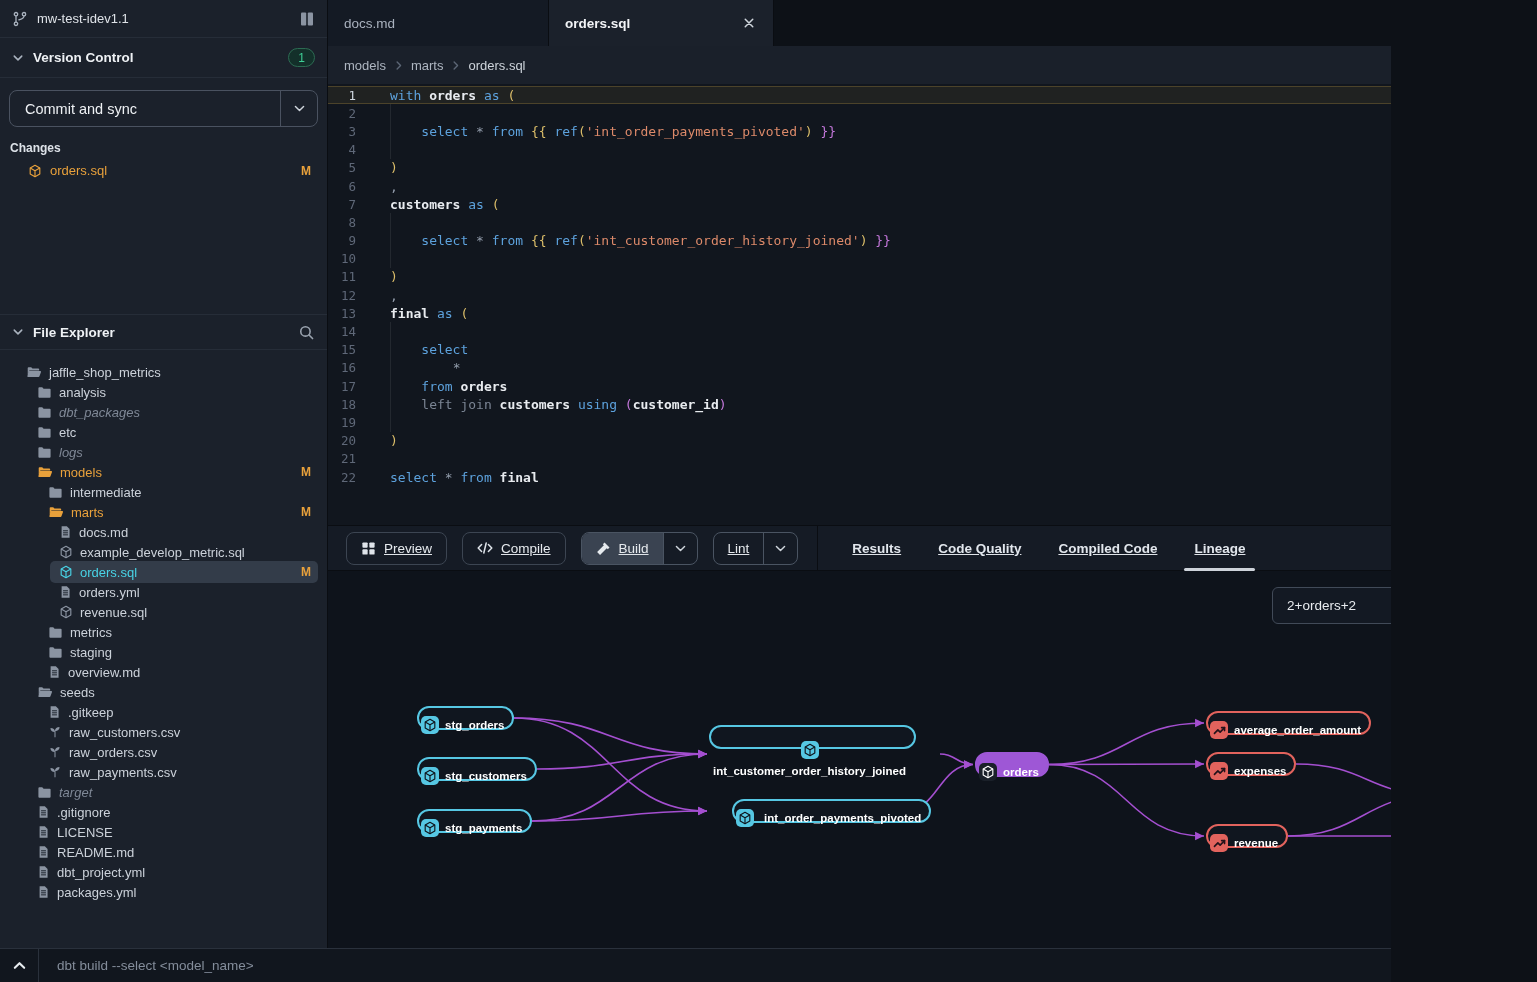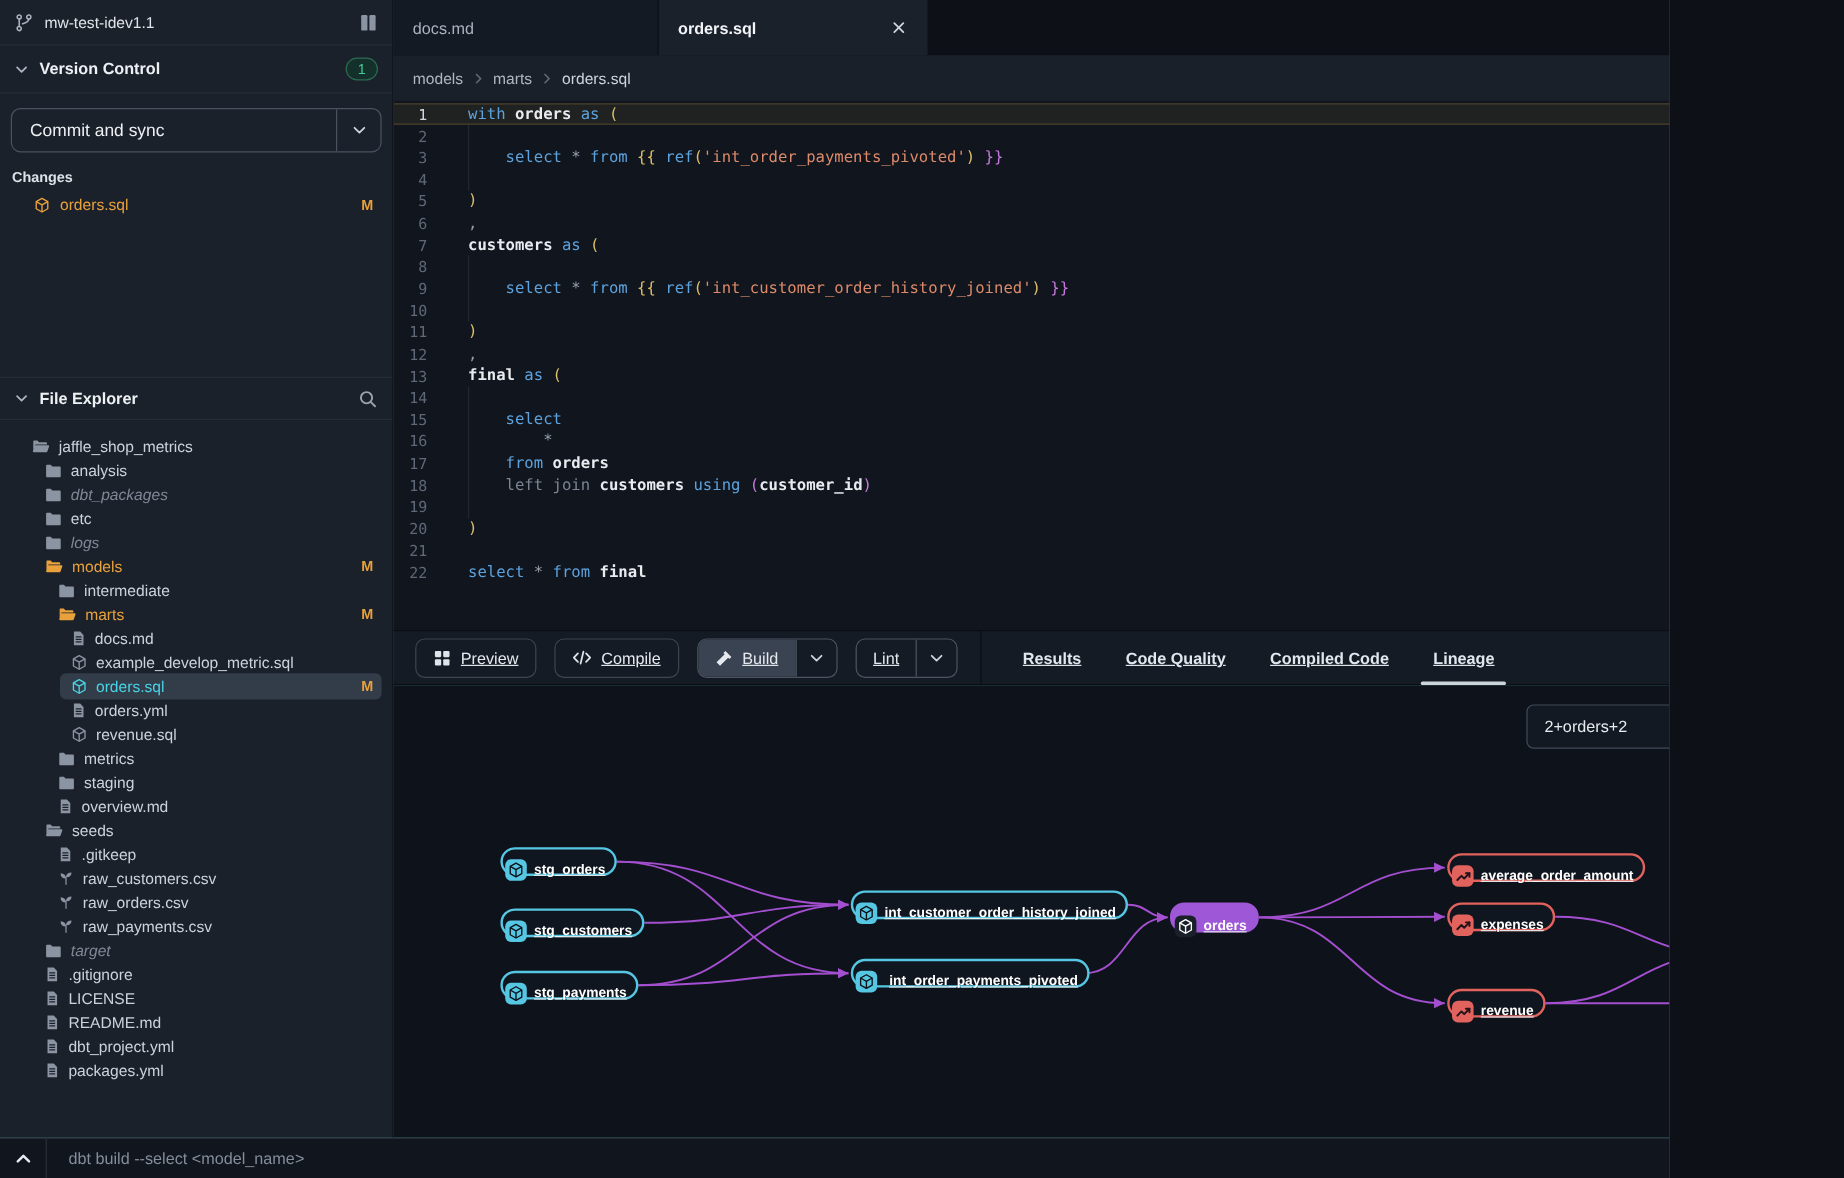--- a/index.html
+++ b/index.html
@@ -1,17 +1,17 @@
 <!DOCTYPE html>
 <html><head>
 <meta charset="utf-8">
 <style>
   * { margin:0; padding:0; box-sizing:border-box; }
   html,body { background:#0d1117; }
-  .app { position:relative; width:1391px; height:982px; overflow:hidden; background:#5eead4;
+  .app { position:relative; width:1391px; height:982px; overflow:hidden; background:#c2410c;
          font-family:"Liberation Sans", sans-serif; color:#dfe3e8; }
 
   
   .sidebar { position:absolute; left:0; top:0; width:328px; height:948px; background:#1b212b; border-right:1px solid #0a0d12; }
   .sb-header { height:38px; display:flex; align-items:center; padding:0 12px; border-bottom:1px solid #262d38; }
   .sb-header .branch-name { margin-left:9px; font-size:13px; color:#dfe3e8; }
   .icon { display:inline-flex; align-items:center; justify-content:center; }
   .icon svg { display:block; }
   .sb-header .right-ic { margin-left:auto; color:#8b94a2; }
 
@@ -87,21 +87,21 @@
 
   
   .lineage { position:absolute; left:328px; top:571px; width:1209px; height:377px; background:#0e131b; overflow:hidden; }
   .lin-input { position:absolute; left:944px; top:16px; width:192px; height:37px; background:#131923; border:1px solid #414a58;
                border-radius:6px; color:#e8ebef; font-size:13.5px; padding:0 14px; font-family:"Liberation Sans", sans-serif; outline:none; }
   .lin-btn { position:absolute; left:1139px; top:16px; width:112px; height:37px; background:#2e3642; border:1px solid #4a5462;
              border-radius:6px; color:#ffffff; font-weight:bold; font-size:13.5px; display:flex; align-items:center; justify-content:center;
              cursor:pointer; white-space:nowrap; overflow:hidden; }
   .edges { position:absolute; inset:0; }
   .lnode { position:absolute; height:24px; display:flex; align-items:center; gap:6px; padding:14px 8px 0 2px; border-radius:12px;
-           background:#10161f; border:2px solid #56c7e3; cursor:pointer; white-space:nowrap;text-decoration:underline; }
+           background:#10161f; border:2px solid #56c7e3; cursor:pointer; white-space:nowrap; }
   .lnode .nlabel { color:#fff; font-size:11.5px; font-weight:bold; }
   .lnode .ibox { width:18px; height:18px; border-radius:5px; display:flex; align-items:center; justify-content:center; flex:none; }
   .lnode.model .ibox { background:#56c7e3; color:#0e131b; }
   .lnode.metric { border-color:#e2635d; }
   .lnode.metric .ibox { background:#e2635d; color:#23121a; }
   .lnode.selectedm { background:#9e57d6; border-color:#9e57d6; }
   .lnode.selectedm .ibox { background:#1a2029; color:#ffffff; }
 
   
   .command-bar { position:absolute; left:0; top:948px; width:1537px; height:34px; background:#11161e; border-top:1px solid #2a313c;
@@ -602,30 +602,30 @@
         </div>
         <div class="lnode model" style="left: 89px; top: 238px; height: 24px;">
           <span class="ibox icon">
             <svg width="14" height="14" viewBox="0 0 16 16" fill="none" stroke="currentColor" stroke-width="1.3" stroke-linejoin="round">
               <path d="M8 1.5 13.5 4.6v6.8L8 14.5 2.5 11.4V4.6Z"></path>
               <path d="M2.5 4.6 8 7.7l5.5-3.1M8 7.7v6.8"></path>
             </svg>
           </span>
           <span class="nlabel">stg_payments</span>
         </div>
-        <div class="lnode model" style="left: 381px; top: 171px; height: 24px;">
+        <div class="lnode model" style="left: 381px; top: 154px; height: 24px; flex-direction: column;">
           <span class="ibox icon">
             <svg width="14" height="14" viewBox="0 0 16 16" fill="none" stroke="currentColor" stroke-width="1.3" stroke-linejoin="round">
               <path d="M8 1.5 13.5 4.6v6.8L8 14.5 2.5 11.4V4.6Z"></path>
               <path d="M2.5 4.6 8 7.7l5.5-3.1M8 7.7v6.8"></path>
             </svg>
           </span>
           <span class="nlabel">int_customer_order_history_joined</span>
         </div>
-        <div class="lnode model" style="left: 381px; top: 228px; height: 24px; gap: 10px;">
+        <div class="lnode model" style="left: 404px; top: 228px; height: 24px; gap: 10px;">
           <span class="ibox icon">
             <svg width="14" height="14" viewBox="0 0 16 16" fill="none" stroke="currentColor" stroke-width="1.3" stroke-linejoin="round">
               <path d="M8 1.5 13.5 4.6v6.8L8 14.5 2.5 11.4V4.6Z"></path>
               <path d="M2.5 4.6 8 7.7l5.5-3.1M8 7.7v6.8"></path>
             </svg>
           </span>
           <span class="nlabel">int_order_payments_pivoted</span>
         </div>
         <div class="lnode selectedm" style="left: 647px; top: 181px; height: 25px;">
           <span class="ibox icon">

